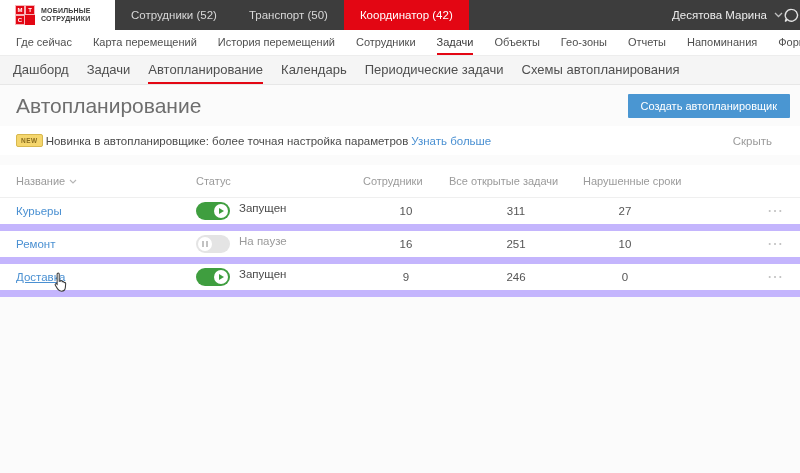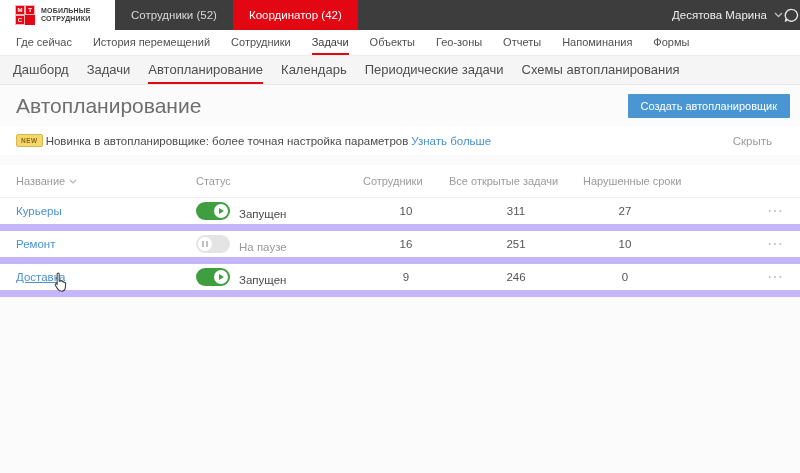--- a/index.html
+++ b/index.html
@@ -48,21 +48,21 @@
   .notice-hide { margin-left:auto; color:#9b9b9b; cursor:pointer; padding-right:12px; }
 
   
   .table { background:#fff; }
   .trow { display:grid; grid-template-columns:180px 167px 86px 134px 84px 1fr; align-items:center; height:33px; padding:0 16px; }
   .thead { color:#9b9b9b; font-size:11px; border-bottom:1px solid #efefef; background:#fff; }
   .th { white-space:nowrap; overflow:visible; display:flex; align-items:center; gap:4px; }
   .tbody .trow { border-bottom:7px solid #c4b5fd; font-size:11.5px; background:#fff; }
   .name-link { color:var(--blue); cursor:pointer; justify-self:start; }
   .name-link.hovered { text-decoration:underline; }
-  .cell-status { display:flex; align-items:flex-end; gap:9px; }
+  .cell-status { display:flex; align-items:flex-start; gap:9px; }
   .c-num { text-align:center; color:#555; }
   .cell-actions { justify-self:end; color:#c4c4c4; font-size:16px; letter-spacing:1px; cursor:pointer; line-height:10px; }
   .status-label { color:#4a4a4a; }
   .status-label.paused { color:#9a9a9a; }
 
   
   .toggle { width:34px; height:18px; border-radius:9px; position:relative; display:inline-block; cursor:pointer; flex:none; }
   .toggle.on { background:var(--green); }
   .toggle.off { background:#e4e4e4; }
   .knob { width:14px; height:14px; background:#fff; border-radius:50%; position:absolute; top:2px; display:flex; align-items:center; justify-content:center; }
@@ -87,38 +87,40 @@
         <span>С</span>
       </div>
       <div class="logo-text">
         <div>МОБИЛЬНЫЕ</div>
         <div>СОТРУДНИКИ</div>
       </div>
     </div>
     <div class="topbar-dark">
       <nav class="top-tabs" id="top-tabs">
           <div class="top-tab">Сотрудники (52)</div>
+          <div class="top-tab">Транспорт (50)</div>
           <div class="top-tab active">Координатор (42)</div>
         </nav>
       <div class="topbar-right">
         <div class="user">
           <span>Десятова Марина</span>
           <svg width="9" height="6" viewBox="0 0 9 6">
               <path d="M1 1l3.5 3.5L8 1" stroke="#bdbdbd" stroke-width="1.3" fill="none"></path>
             </svg>
         </div>
         <svg width="17" height="17" viewBox="0 0 16 16" style="cursor:pointer">
             <path d="M8 2.2a5.6 5.6 0 1 1-3.9 9.6L2.2 13.6l.9-2.7A5.6 5.6 0 0 1 8 2.2z" fill="none" stroke="#e4e4e4" stroke-width="1.3"></path>
           </svg>
       </div>
     </div>
   </header>
 
   <nav class="mainnav" id="main-nav">
       <span class="nav-item">Где сейчас</span>
+      <span class="nav-item">Карта перемещений</span>
       <span class="nav-item">История перемещений</span>
       <span class="nav-item">Сотрудники</span>
       <span class="nav-item active">Задачи</span>
       <span class="nav-item">Объекты</span>
       <span class="nav-item">Гео-зоны</span>
       <span class="nav-item">Отчеты</span>
       <span class="nav-item">Напоминания</span>
       <span class="nav-item">Формы</span>
     </nav>
 

